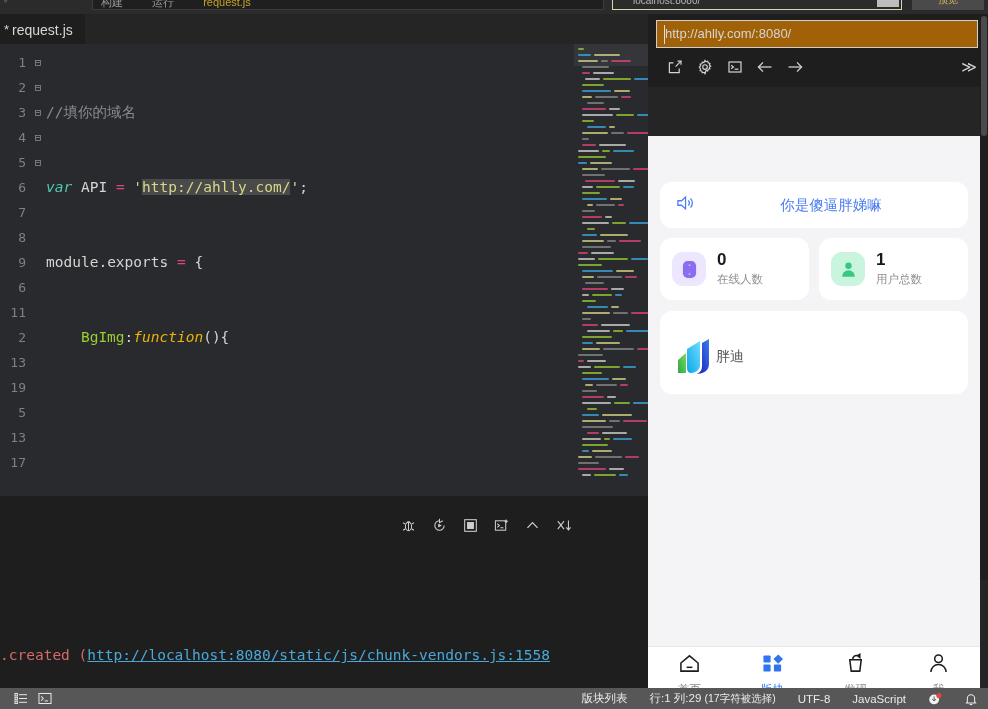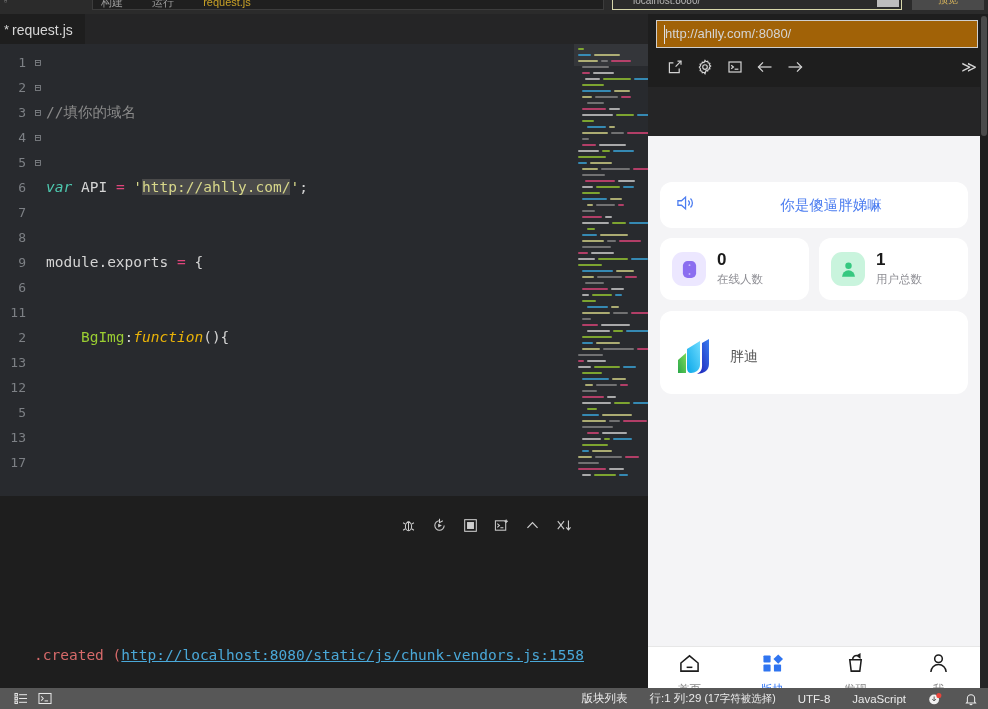--- a/index.html
+++ b/index.html
@@ -79,21 +79,21 @@
   .sel     { background:#4a4a4a; }
 
   .minimap {
     position:absolute; right:0; top:0; width:74px; height:452px;
     background:#282a2e; border-left:0; overflow:hidden;
   }
   .mmline { position:absolute; height:2px; border-radius:1px; }
   .mmslider { position:absolute; left:0; top:0; width:74px; height:22px; background:rgba(255,255,255,0.06); }
 
   
-  .console { position:absolute; left:0; top:496px; width:584px; height:192px; background:#1e1e1e;padding-left:34px; }
+  .console { position:absolute; left:0; top:496px; width:584px; height:192px; background:#1e1e1e; }
   .consbar { height:30px; display:flex; align-items:center; justify-content:flex-end; padding-right:12px; gap:14px; }
   .cicon { width:17px; height:17px; color:#cfcfcf; display:flex; align-items:center; justify-content:center; }
   .cicon svg { display:block; }
   .consbody {
     position:relative; padding-left:0; color:#d4d4d4;
     font-family:"DejaVu Sans Mono", monospace; font-size:14.5px; line-height:46px;
     white-space:pre; overflow:hidden; height:162px;
   }
   .err { color:#d66a6a; }
   .lnk { color:#4aa8d8; text-decoration:underline; }
@@ -158,21 +158,21 @@
     display:flex; align-items:center; gap:11px; padding:0 12px;
   }
   .statico { width:34px; height:34px; border-radius:11px; display:flex; align-items:center; justify-content:center; }
   .ico-purple { background:#ece7ff; }
   .ico-green  { background:#c9f4dd; }
   .statnum { font-size:17px; font-weight:bold; color:#1a1a1a; line-height:18px; }
   .statlbl { font-size:11.5px; color:#8d8d93; margin-top:3px; }
 
   .listcard { margin:11px 12px 0 12px; background:#fff; border-radius:12px; padding:14px 16px 18px 16px; }
   .listtitle { font-size:16px; font-weight:bold; color:#222; }
-  .listitem { display:flex; align-items:center; gap:14px; margin-top:13px; }
+  .listitem { display:flex; align-items:center; margin-top:13px; }
   .brandlogo { width:40px; height:38px; }
   .listname { font-size:14px; color:#555; }
 
   .tabbarm {
     position:absolute; left:0; bottom:0; width:332px; height:56px;
     background:#fff; border-top:1px solid #e7e7e7; display:flex;
   }
   .mtab { flex:1; display:flex; flex-direction:column; align-items:center; justify-content:center; gap:4px; }
   .mtab .lbl { font-size:11.5px; color:#8a8a8a; }
   .mtab.active .lbl { color:#3478f6; }
@@ -217,21 +217,21 @@
           <div class="ln">4</div>
           <div class="ln">5</div>
           <div class="ln">6</div>
           <div class="ln">7</div>
           <div class="ln">8</div>
           <div class="ln">9</div>
           <div class="ln">6</div>
           <div class="ln">11</div>
           <div class="ln">2</div>
           <div class="ln">13</div>
-          <div class="ln">12</div>
+          <div class="ln">19</div>
           <div class="ln">5</div>
           <div class="ln">13</div>
           <div class="ln">17</div>
         </div>
 
         <div class="folds">
           <div class="ln"></div>
           <div class="ln"></div>
           <div class="ln">⊟</div>
           <div class="ln"></div>

